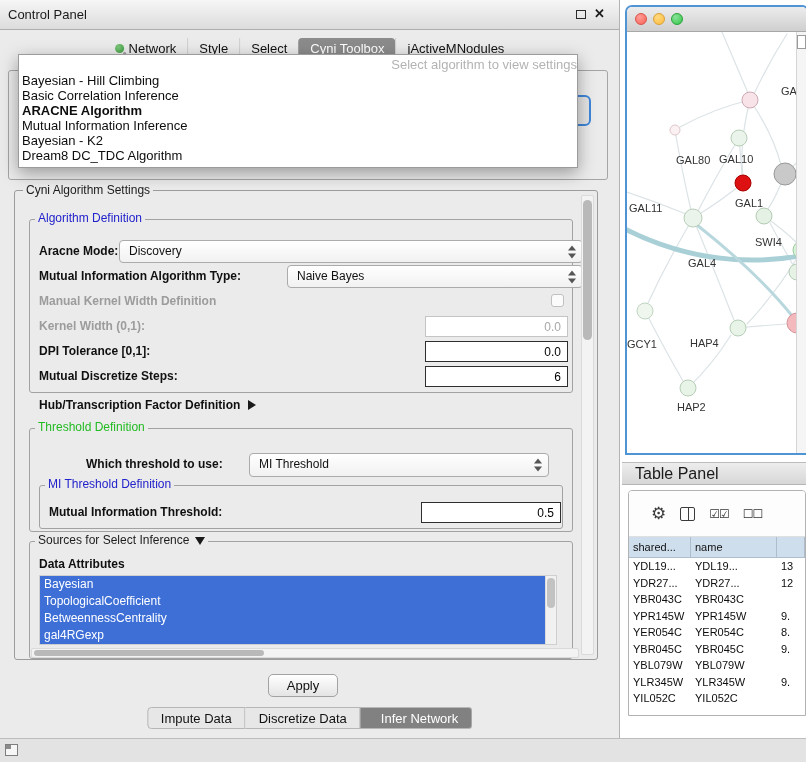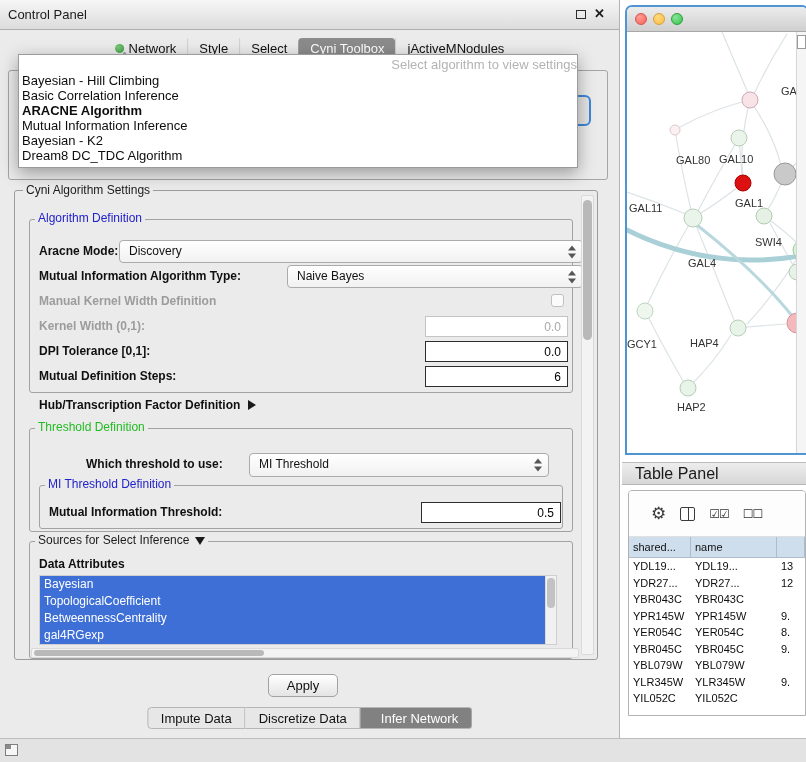--- a/index.html
+++ b/index.html
@@ -204,21 +204,21 @@
 
       <span class="lbl disabled" style="left:24px; top:103px;">Manual Kernel Width Definition</span>
       <span class="cb" style="left:536px; top:103px;"></span>
 
       <span class="lbl disabled" style="left:24px; top:128px;">Kernel Width (0,1):</span>
       <input class="field disabled" style="left: 410px; top: 125px; width: 143px; height: 21px;" readonly="" value="0.0">
 
       <span class="lbl" style="left:24px; top:153px;">DPI Tolerance [0,1]:</span>
       <input class="field" style="left: 410px; top: 150px; width: 143px; height: 21px;" readonly="" value="0.0">
 
-      <span class="lbl" style="left:24px; top:178px;">Mutual Definition Steps:</span>
+      <span class="lbl" style="left:24px; top:178px;">Mutual Discretize Steps:</span>
       <input class="field" style="left: 410px; top: 175px; width: 143px; height: 21px;" readonly="" value="6">
 
       <span class="lbl" style="left:24px; top:207px;"><span>Hub/Transcription Factor Definition</span><span class="tri-right"></span></span>
 
       <div class="grpbox" style="left:14px; top:237px; width:544px; height:104px;"></div>
       <span class="grouptitle green" style="left:20px; top:230px;">Threshold Definition</span>
 
       <span class="lbl" style="left:71px; top:266px;">Which threshold to use:</span>
       <div class="combo" style="left:219px; top:262px; width:300px; height:24px;">
         <span class="combo-text">MI Threshold</span>

